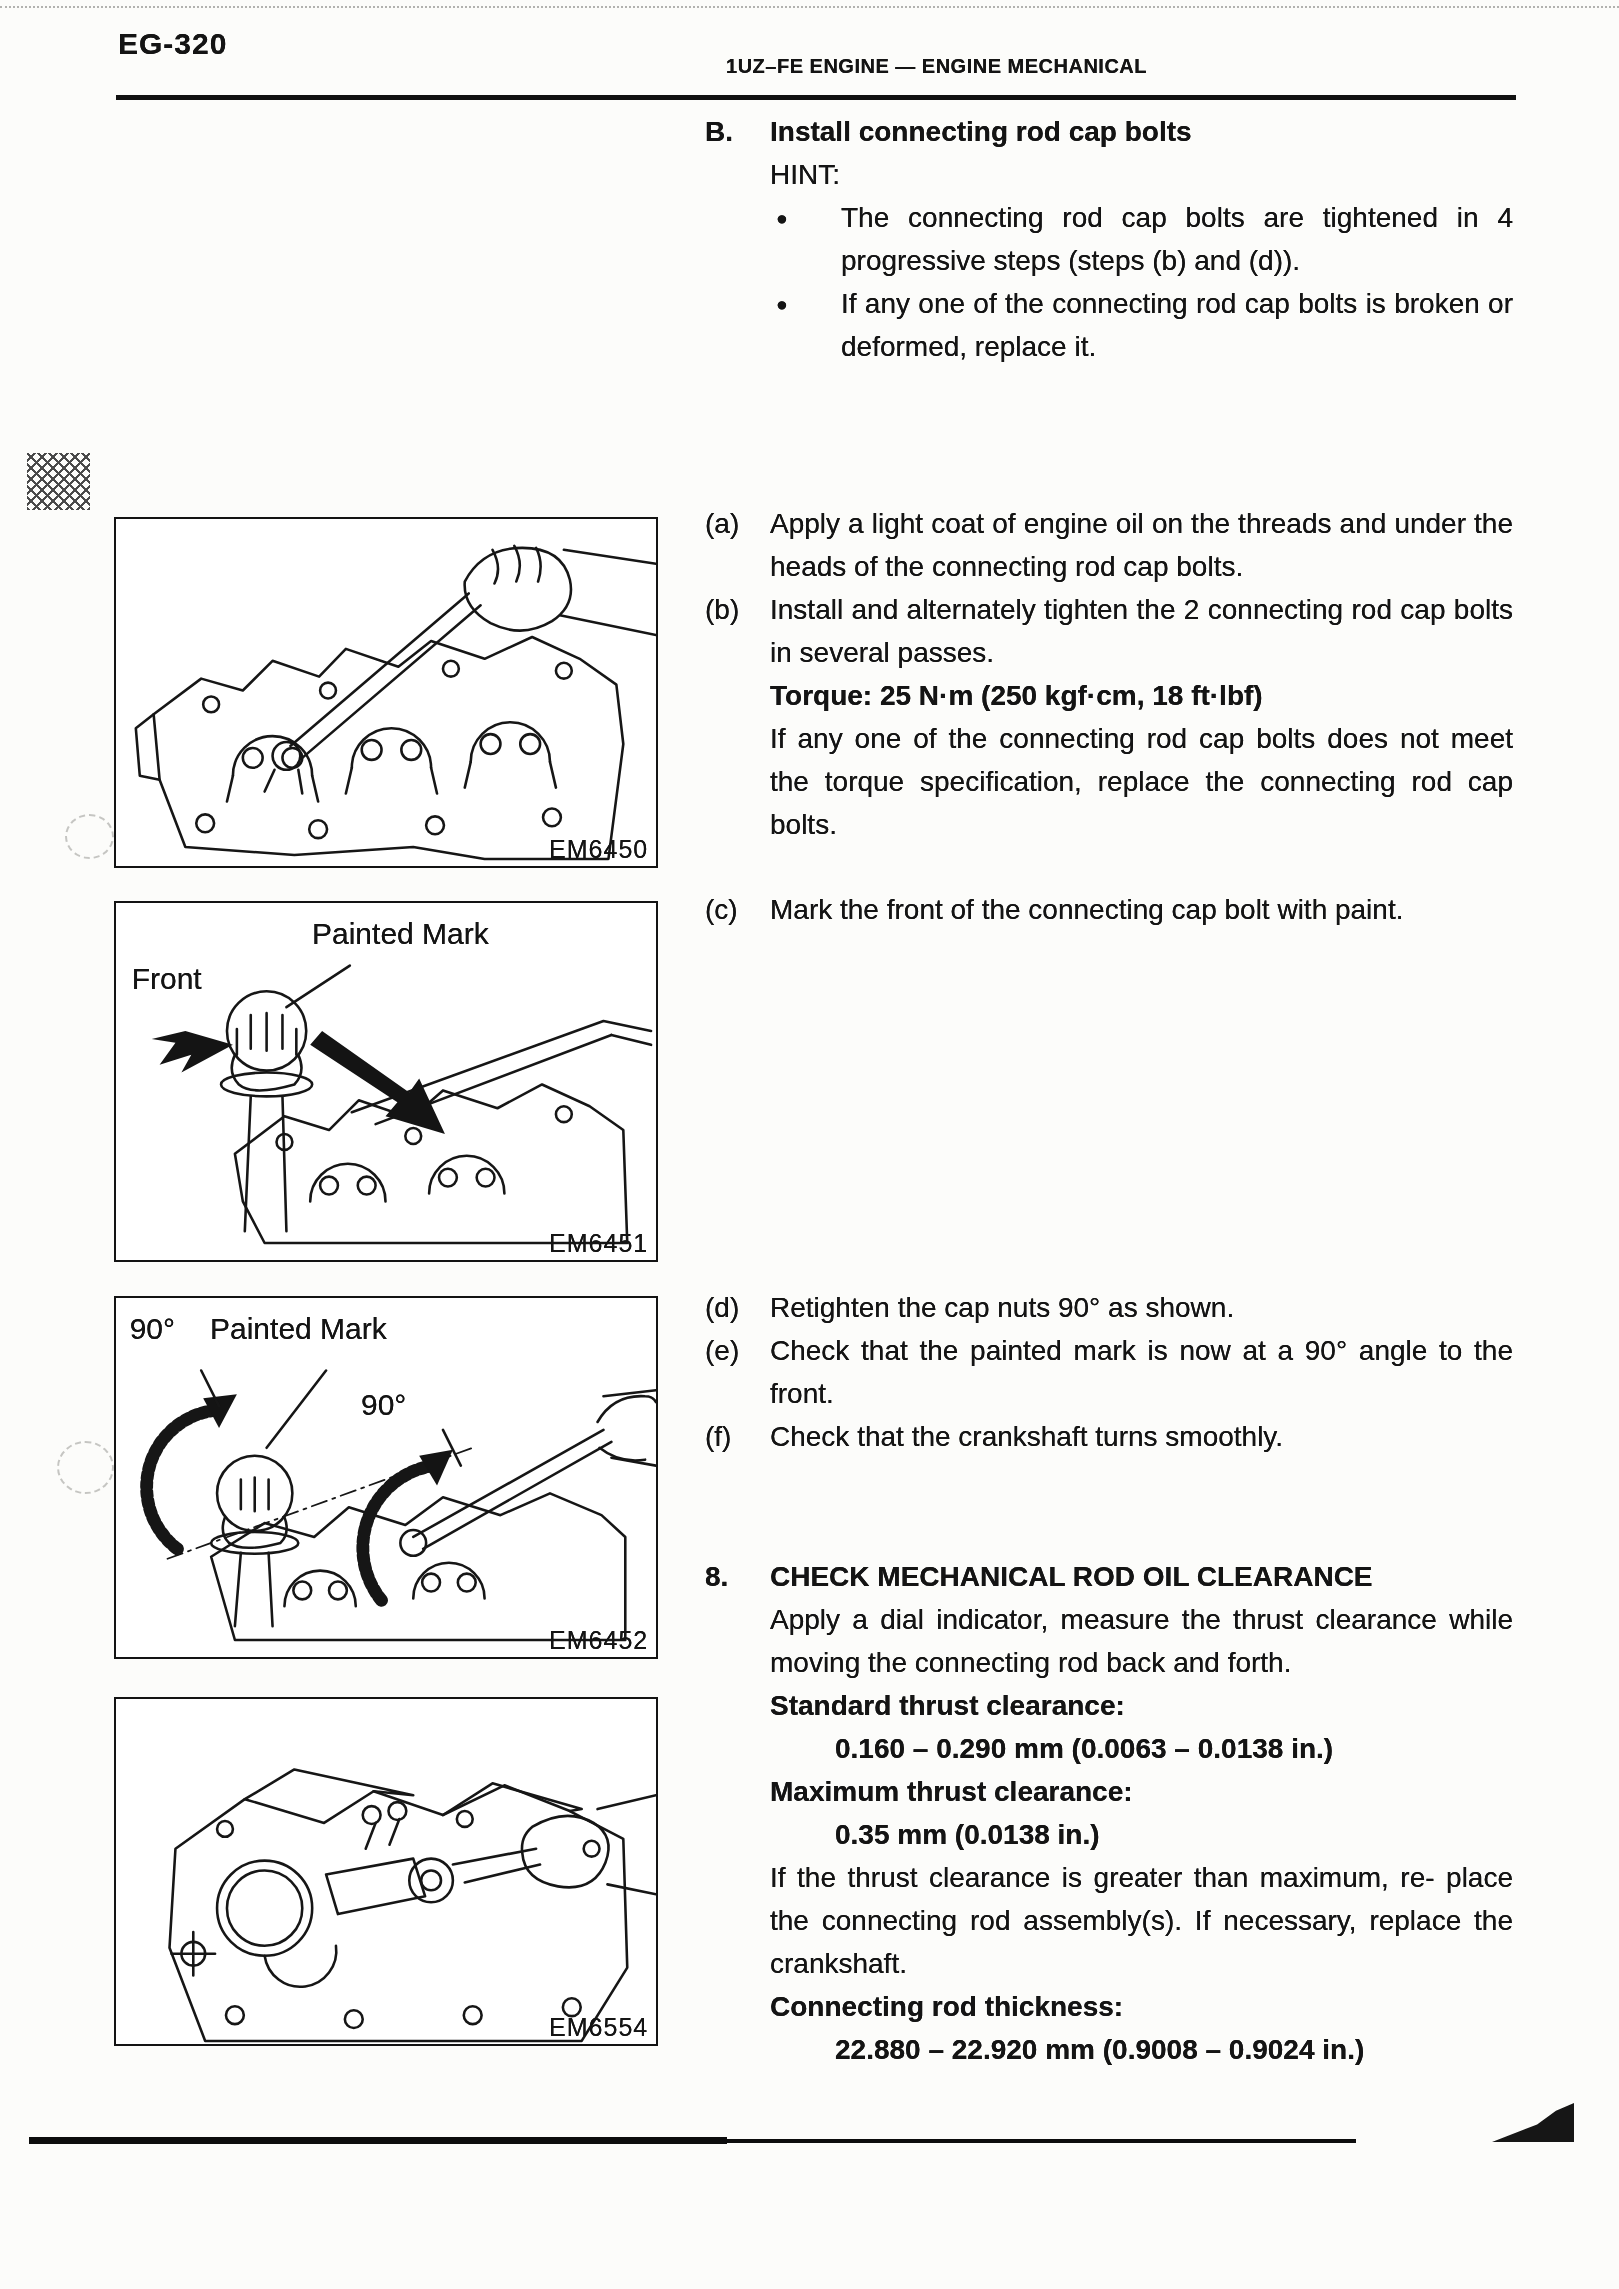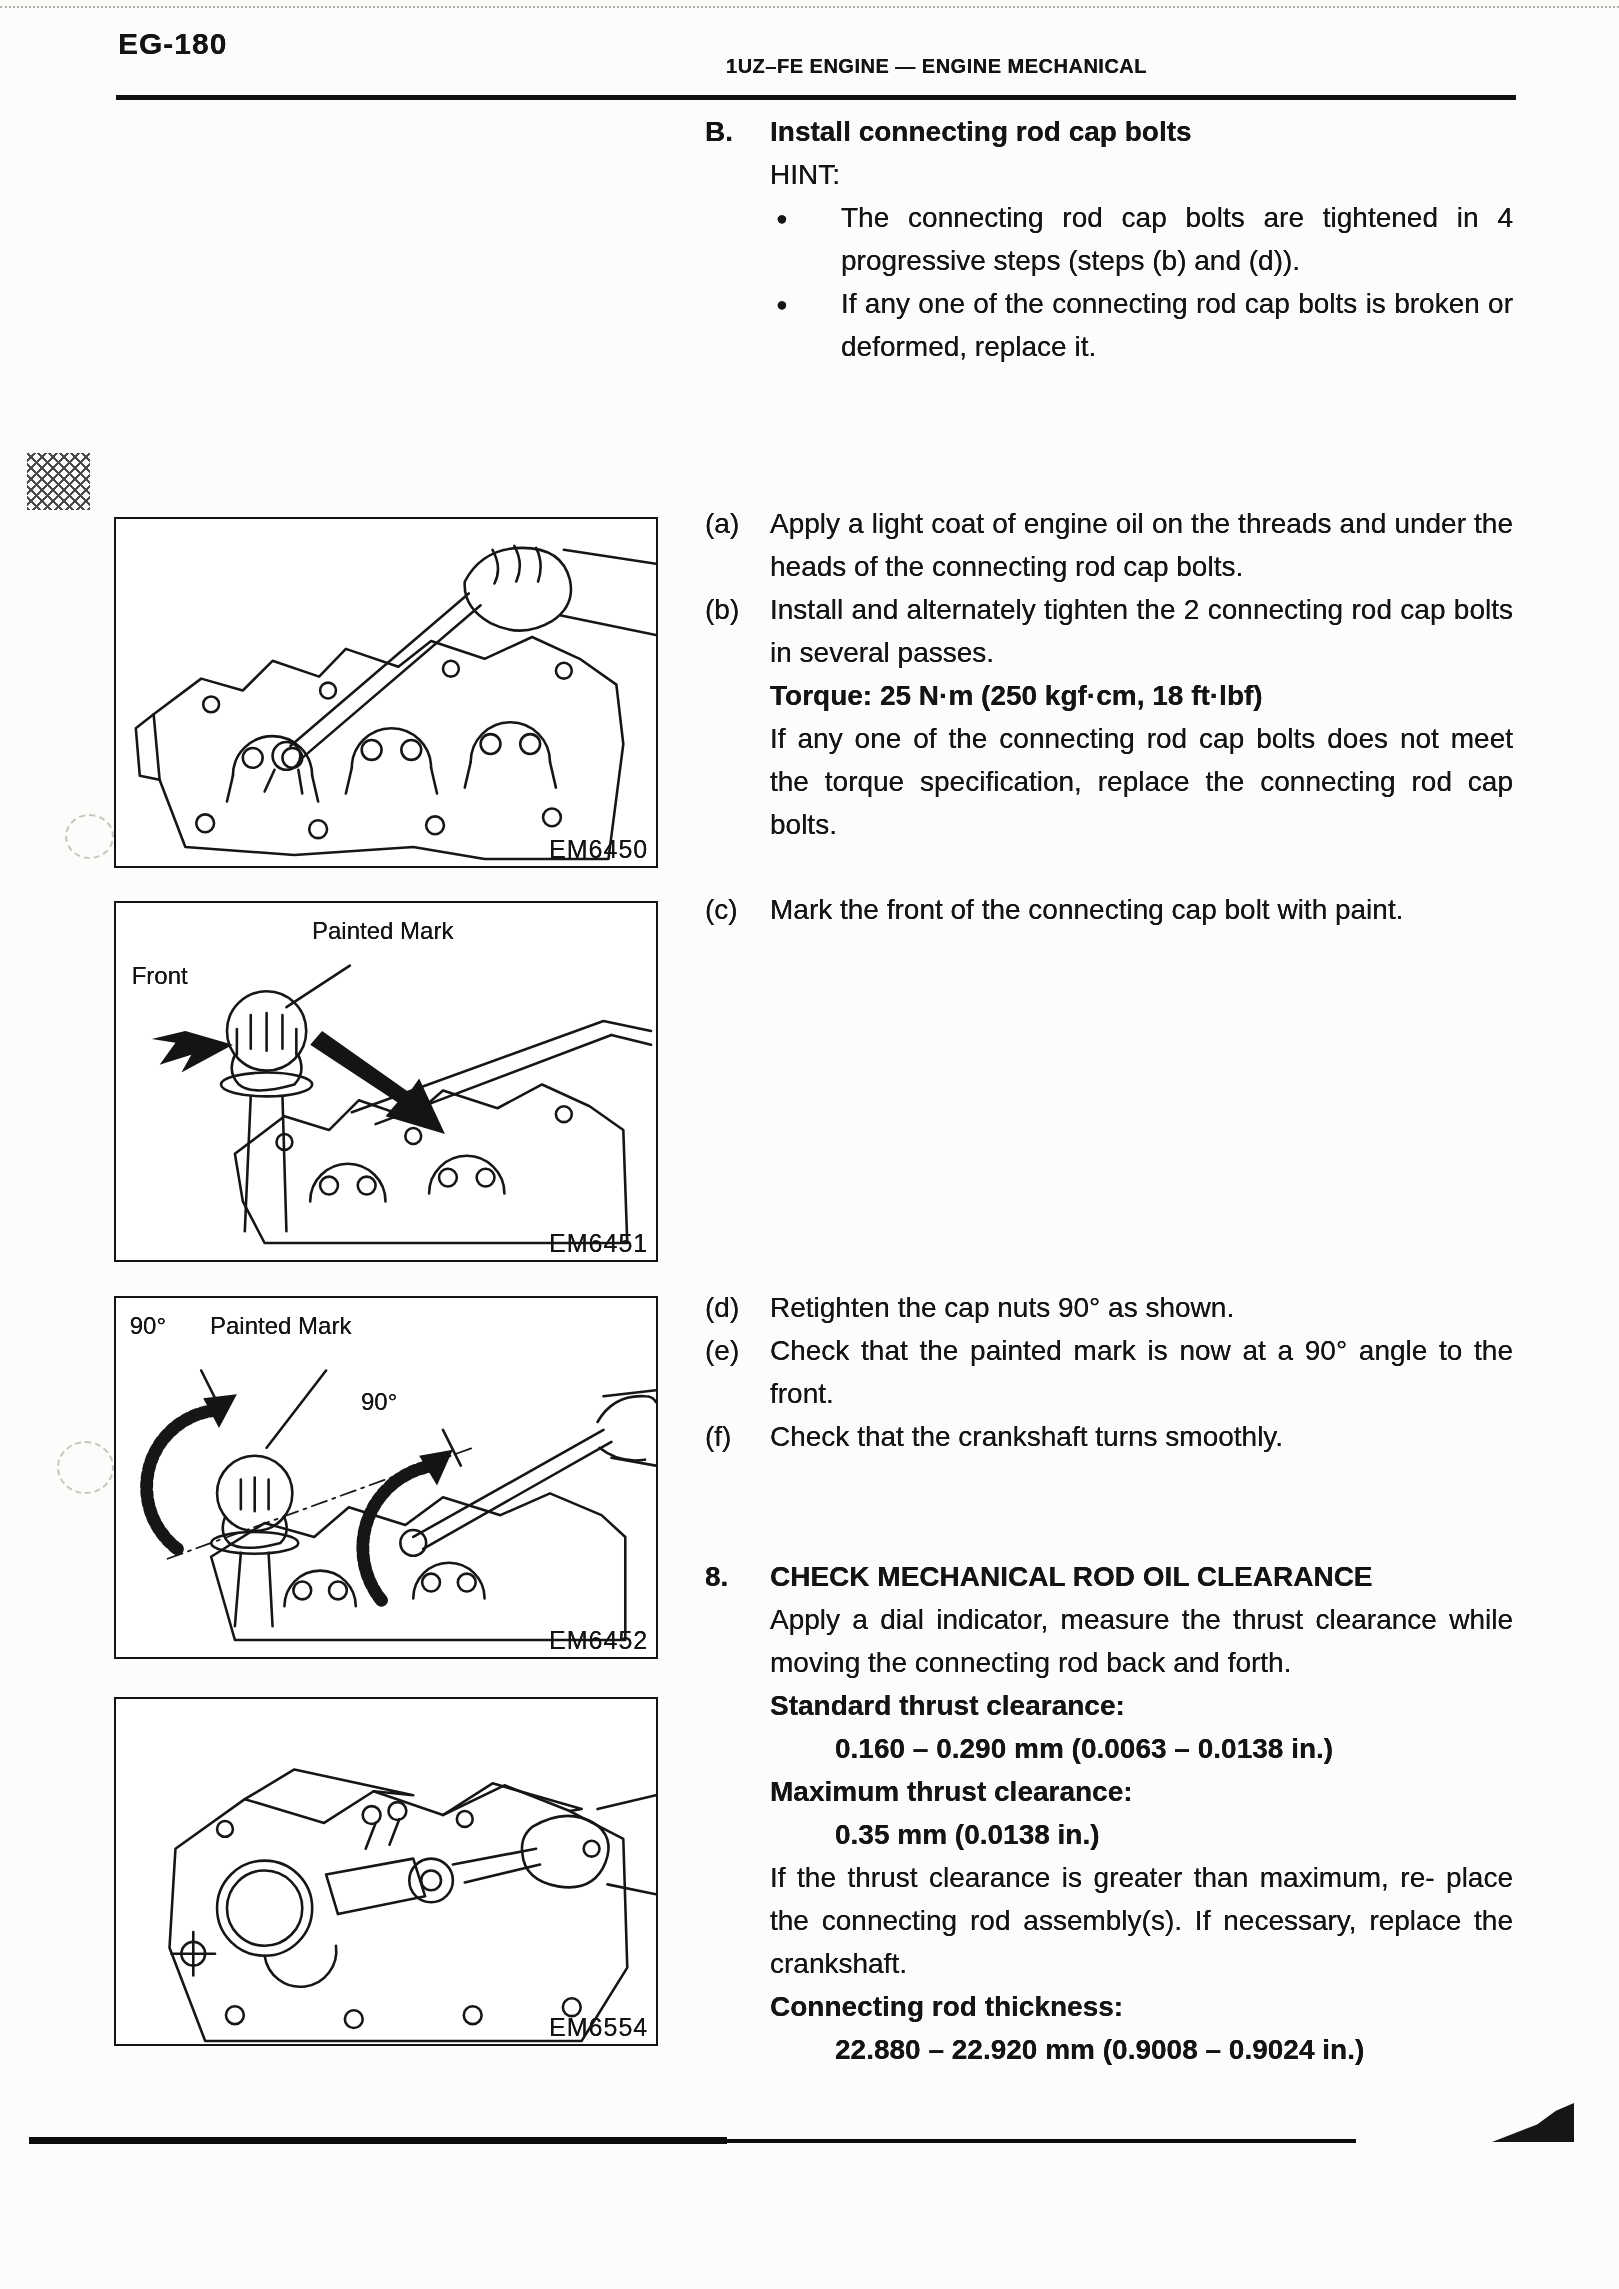--- a/index.html
+++ b/index.html
@@ -37,40 +37,40 @@
   .bold{font-weight:700;}
   .just{text-align:justify;}
   .hint-wrap{padding-left:65px;}
   .hint-item{position:relative;padding-left:71px;margin-top:0;}
   .hint-item>.bullet{position:absolute;left:5.9px;top:1px;font-size:19.6px;}
   .spec-val{padding-left:65px;font-weight:700;}
   
   .figure{position:absolute;left:114px;width:540px;border:2.9px solid #131313;background:#fff;}
   .figure svg{display:block;width:100%;height:100%;}
   .figcode{position:absolute;right:7.8px;bottom:2px;font-size:25px;letter-spacing:1px;font-weight:400;}
-  .figlabel{position:absolute;font-size:24px;white-space:nowrap;}
+  .figlabel{position:absolute;font-size:30px;white-space:nowrap;}
   .f1{top:517px;height:347px;}
   .f2{top:901px;height:357px;}
   .f3{top:1296px;height:359px;}
   .f4{top:1697px;height:345px;}
   
   .blk-b{top:110px;}
   .blk-ab{top:502px;}
   .blk-c{top:888px;}
   .blk-def{top:1286px;}
   .blk-8{top:1555px;}
 </style>
 </head>
 <body>
 
 <div class="page">
 
   <div class="top-dots"></div>
 
-  <div class="pageno">EG-180</div>
+  <div class="pageno">EG-320</div>
   <div class="htitle">1UZ–FE ENGINE — ENGINE MECHANICAL</div>
   <div class="hrule"></div>
 
   <div class="checker"></div>
   <div class="ghost-circle gc1"></div>
   <div class="ghost-circle gc2"></div>
 
   <div class="tcol blk-b">
     <div class="hang">
       <span class="lab bold">B.</span>

